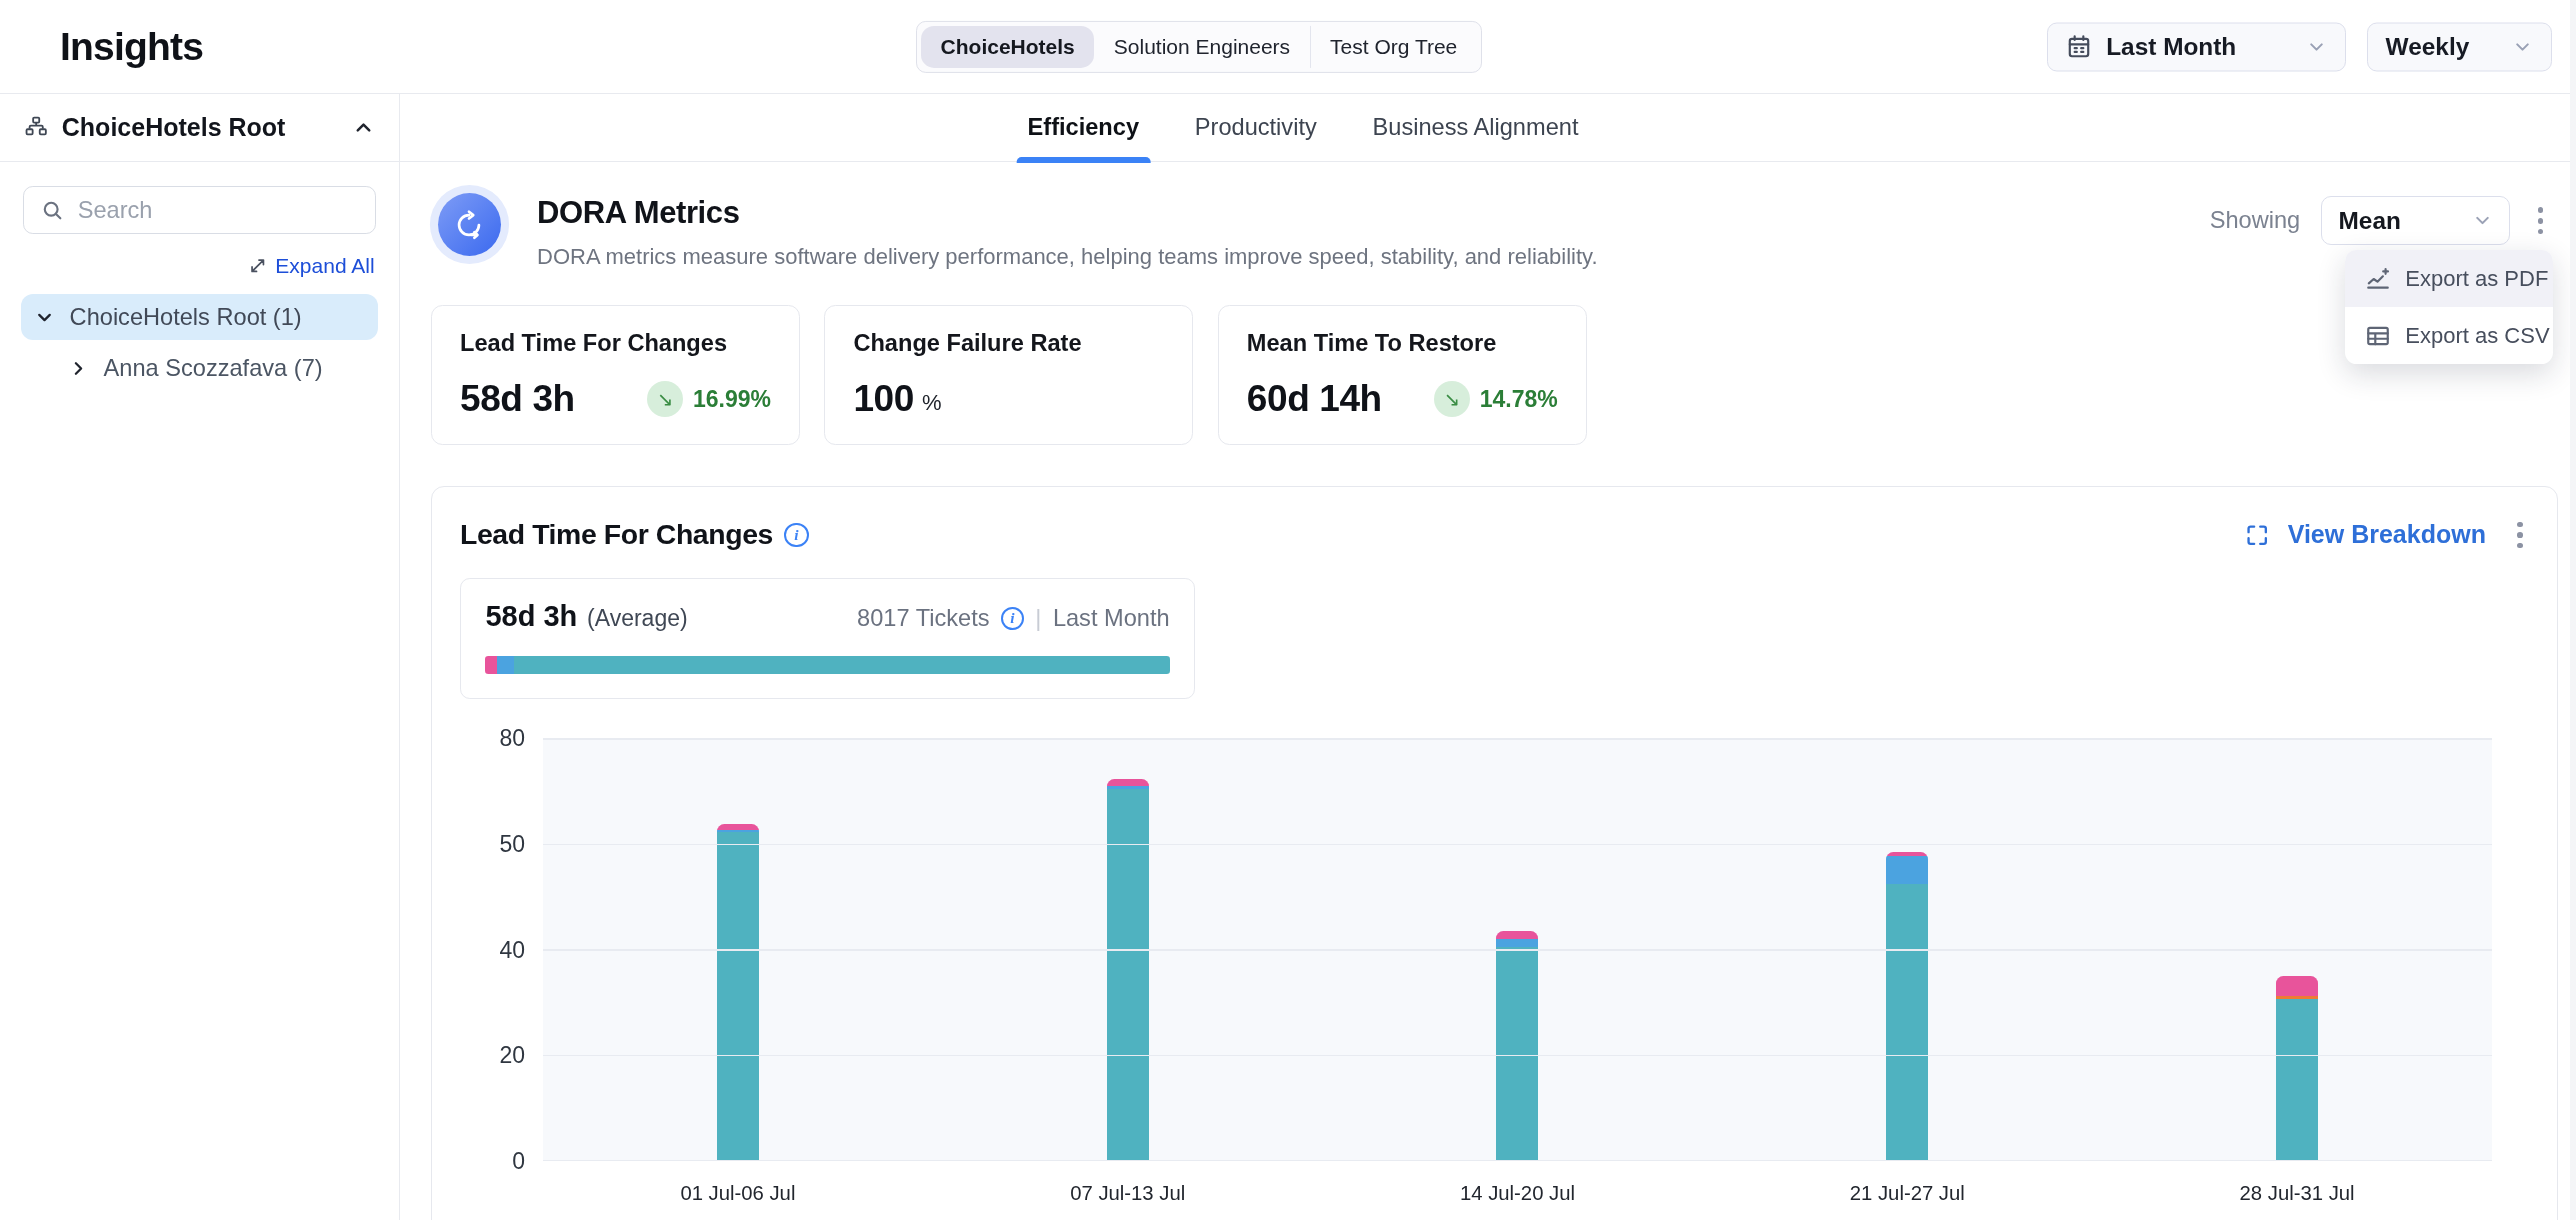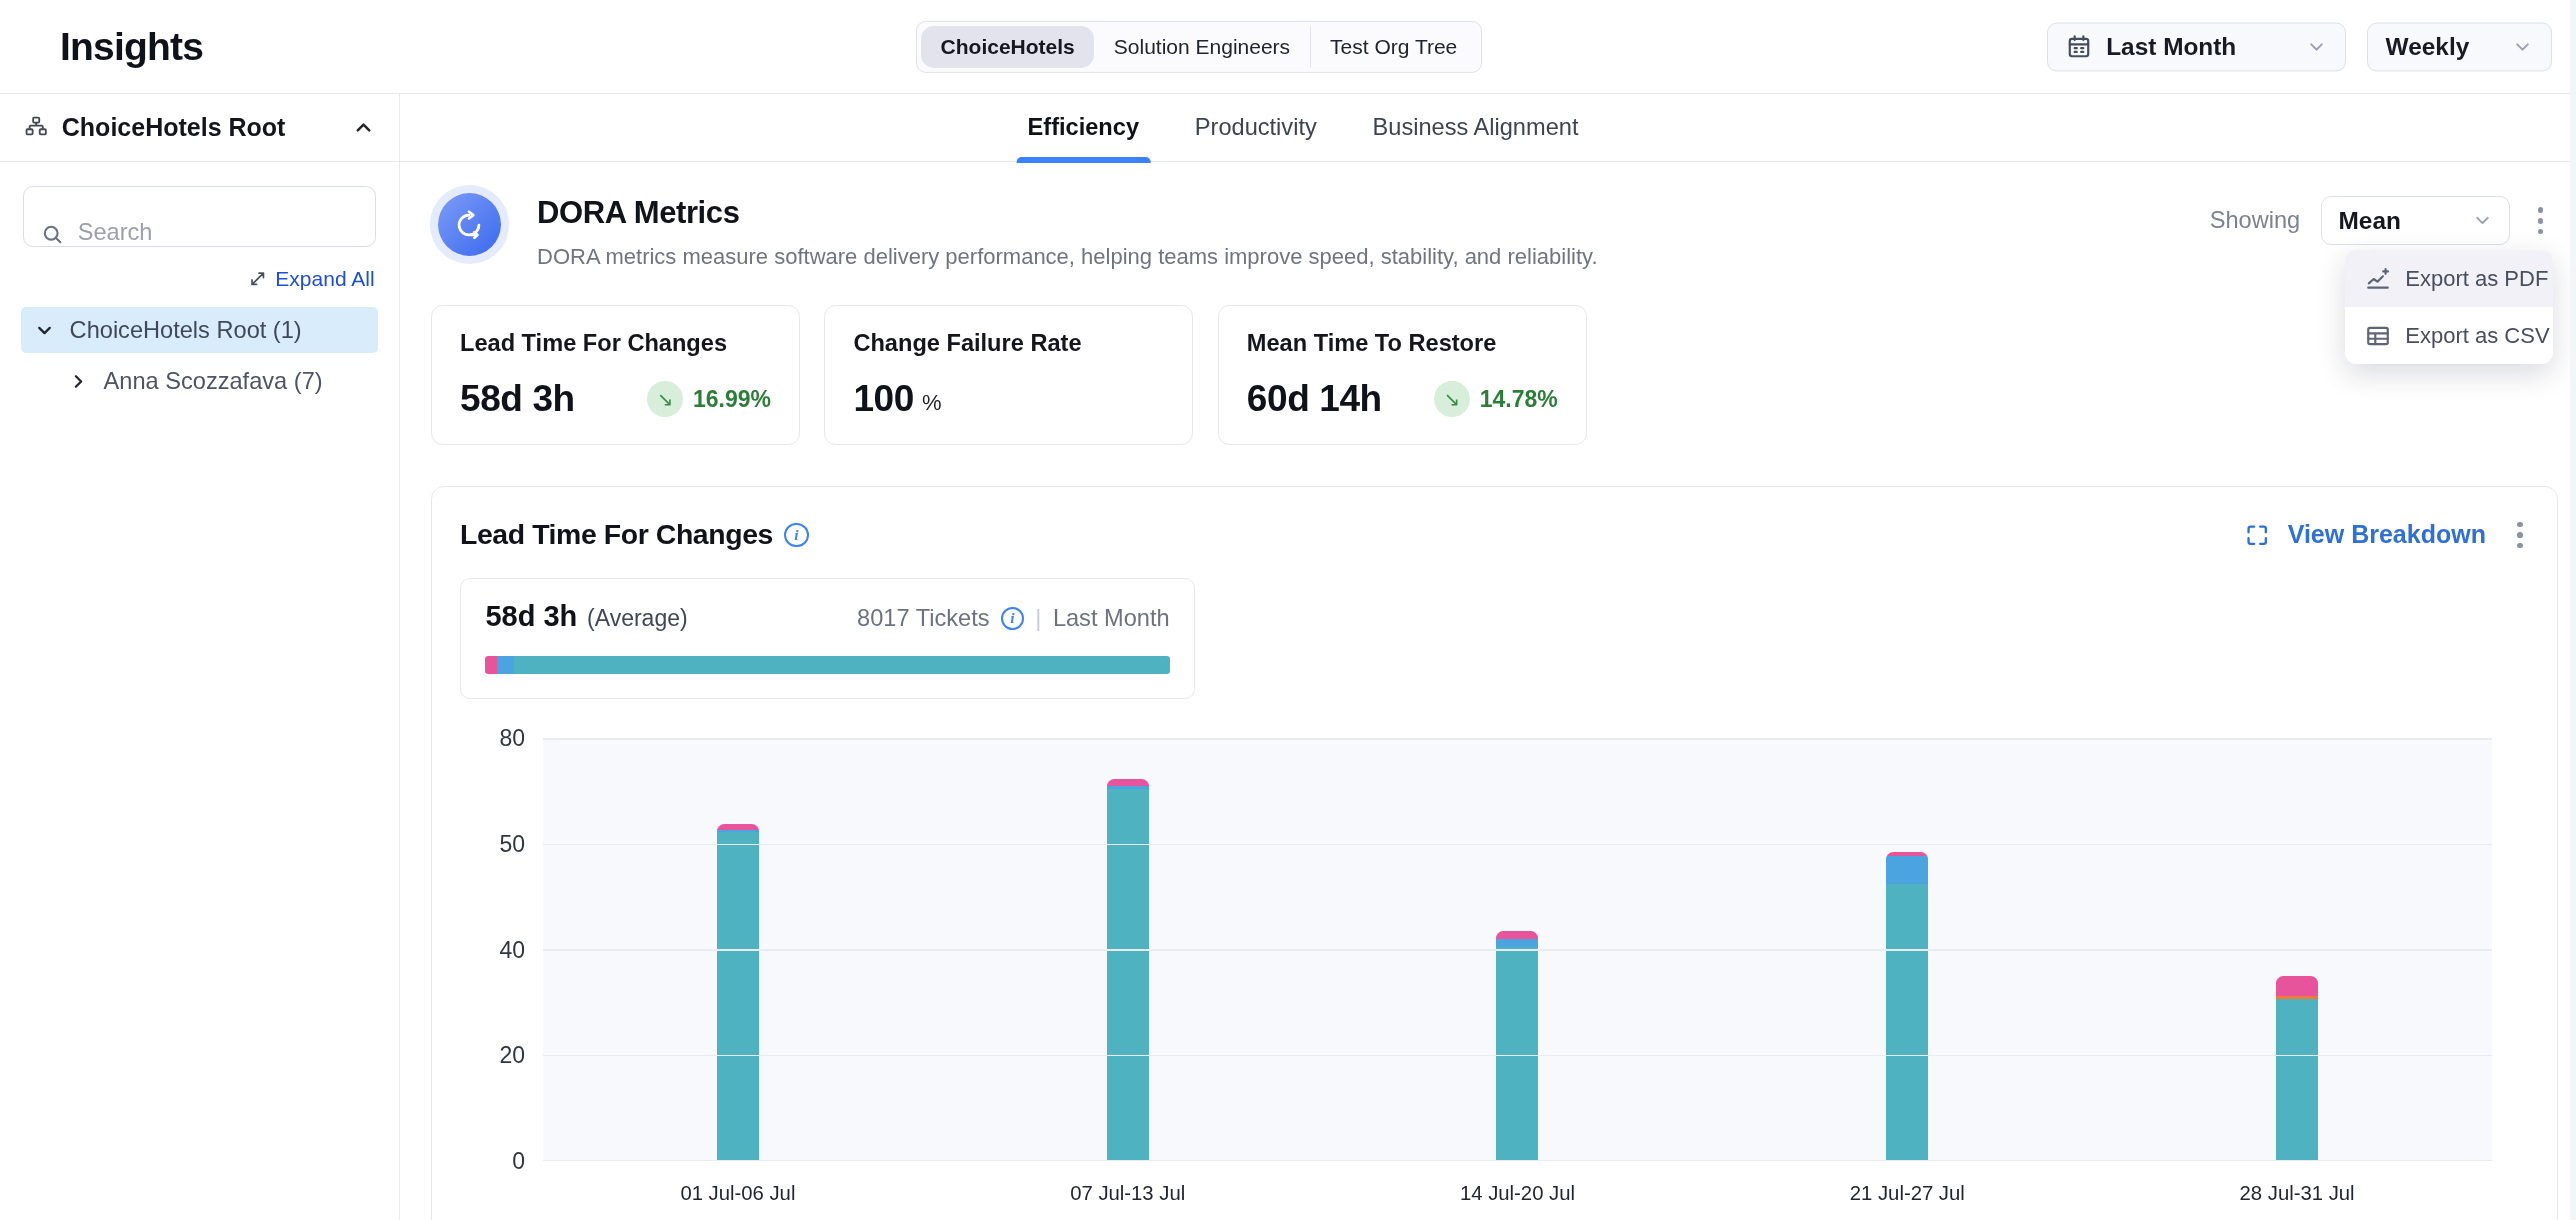--- a/index.html
+++ b/index.html
@@ -17,26 +17,26 @@
   .top-controls { position:absolute; right:24.4px; top:50%; transform:translateY(-50%); display:flex; gap:21px; }
   .drop-btn { height:49px; display:flex; align-items:center; gap:14.6px; background:#f8f9fc; border:1.6px solid #dcdfec; border-radius:9.8px; padding:0 18px; font-size:24.4px; font-weight:600; color:#171b24; cursor:pointer; }
   .drop-btn.w-date { width:299px; }
   .drop-btn.w-gran { width:185px; }
   .drop-btn .chev { margin-left:auto; }
 
   
   .sidebar { position:absolute; top:94px; left:0; width:400px; bottom:0; border-right:1.6px solid #e8eaef; background:#fff; }
   .sidebar-header { height:68px; border-bottom:1.6px solid #e8eaef; display:flex; align-items:center; gap:13px; padding:0 24.4px; }
   .sidebar-title { font-size:25px; font-weight:bold; color:#12151c; flex:1; }
-  .search-box { margin:24.4px 23px 0; height:61px; border:1.6px solid #d9dde5; border-radius:9.8px; display:flex; align-items:flex-end; gap:13px; padding:0 16.3px; background:#fff; }
+  .search-box { margin:24.4px 23px 0; height:48px; border:1.6px solid #d9dde5; border-radius:9.8px; display:flex; align-items:center; gap:13px; padding:0 16.3px; background:#fff; }
   .search-input { border:none; outline:none; font-size:23.6px; color:#333; flex:1; background:transparent; font-family:inherit; }
   .search-input::placeholder { color:#9aa1ad; }
   .expand-row { display:flex; justify-content:flex-end; align-items:center; gap:8.1px; margin:19.5px 24.4px 0; font-size:21px; color:#1d4ed8; cursor:pointer; }
   .tree { margin:16.3px 21px 0; }
-  .tree-row { display:flex; align-items:center; gap:14.6px; height:46px; padding:0 13px; font-size:23.6px; color:#414957; border-radius:5px; cursor:pointer; }
+  .tree-row { display:flex; align-items:center; gap:14.6px; height:46px; padding:0 13px; font-size:23.6px; color:#414957; border-radius:12px; cursor:pointer; }
   .tree-row.selected { background:#d9ecfb; }
   .tree-row.child { margin-left:34px; margin-top:4.9px; color:#4b5563; }
 
   
   .main { position:absolute; top:94px; left:400px; right:0; bottom:0; background:#fff; }
   .tabs-row { height:68px; border-bottom:1.6px solid #e8eaef; position:relative; }
   .tabs-inner { position:absolute; left:50%; top:0; bottom:0; transform:translateX(-50%) translateX(-185px); display:flex; gap:46px; }
   .tab { display:flex; align-items:center; font-size:23.6px; color:#3d4450; position:relative; padding:0 4.9px; cursor:pointer; }
   .tab.active { font-weight:bold; color:#0e1116; }
   .tab.active::after { content:""; position:absolute; left:-6.5px; right:-6.5px; bottom:-1.6px; height:5.7px; background:#3b82f6; border-radius:4.9px 4.9px 0 0; }

